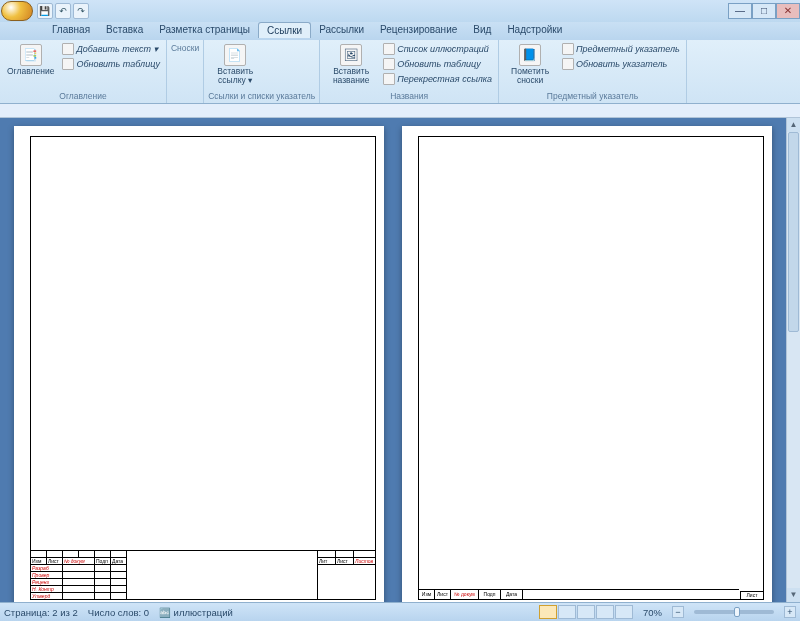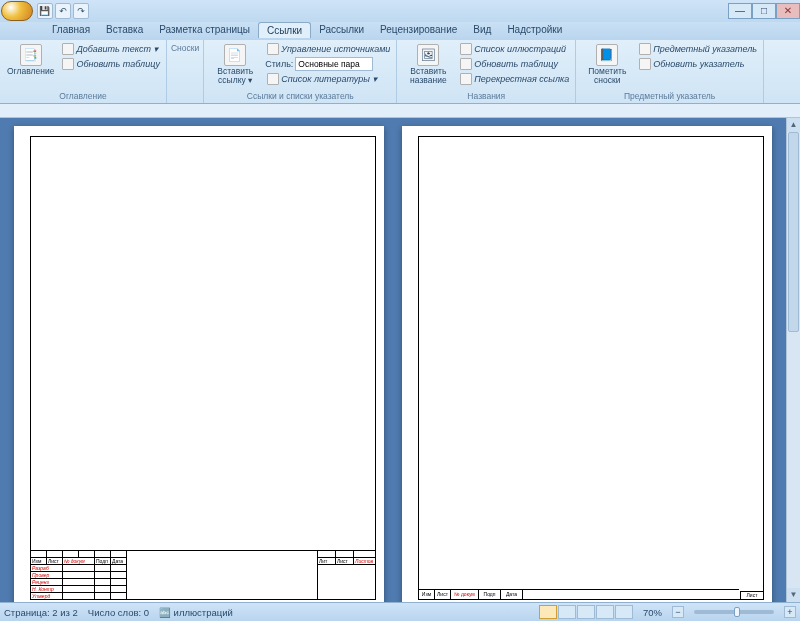--- a/index.html
+++ b/index.html
@@ -116,34 +116,20 @@
     </div>
     <div class="group">
       <div class="group-label">Сноски</div>
     </div>
     <div class="group">
       <div class="group-body">
         <div class="big-btn">
           <div class="icon">📄</div>
           <div class="lbl">Вставить ссылку ▾</div>
         </div>
-        <div class="stack">
-          <div class="small-btn">
-            <span class="icon"></span>
-            <span class="lbl">Управление источниками</span>
-          </div>
-          <div class="style-row">
-            <span class="lbl">Стиль:</span>
-            <input class="style-input" value="Основные пара" style="">
-          </div>
-          <div class="small-btn">
-            <span class="icon"></span>
-            <span class="lbl">Список литературы ▾</span>
-          </div>
-        </div>
       </div>
       <div class="group-label">Ссылки и списки указатель</div>
     </div>
     <div class="group">
       <div class="group-body">
         <div class="big-btn">
           <div class="icon">🖼</div>
           <div class="lbl">Вставить название</div>
         </div>
         <div class="stack">

